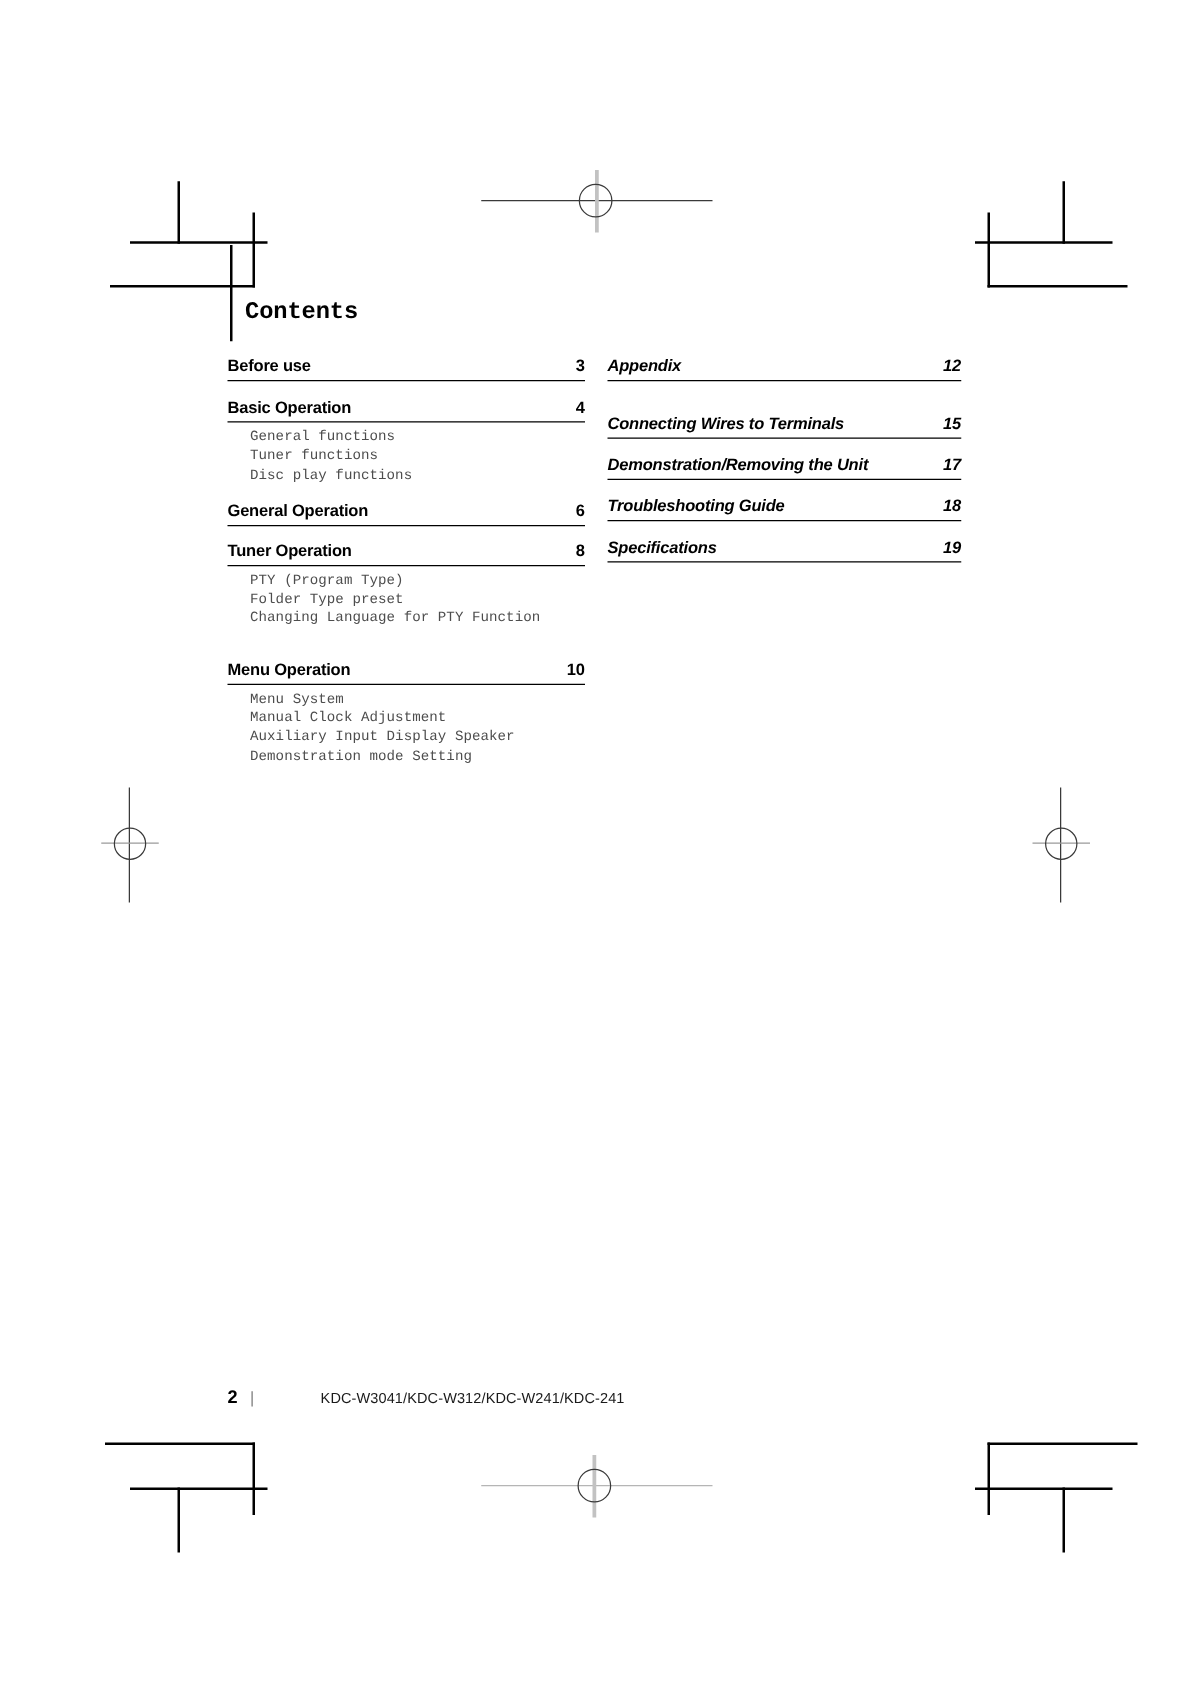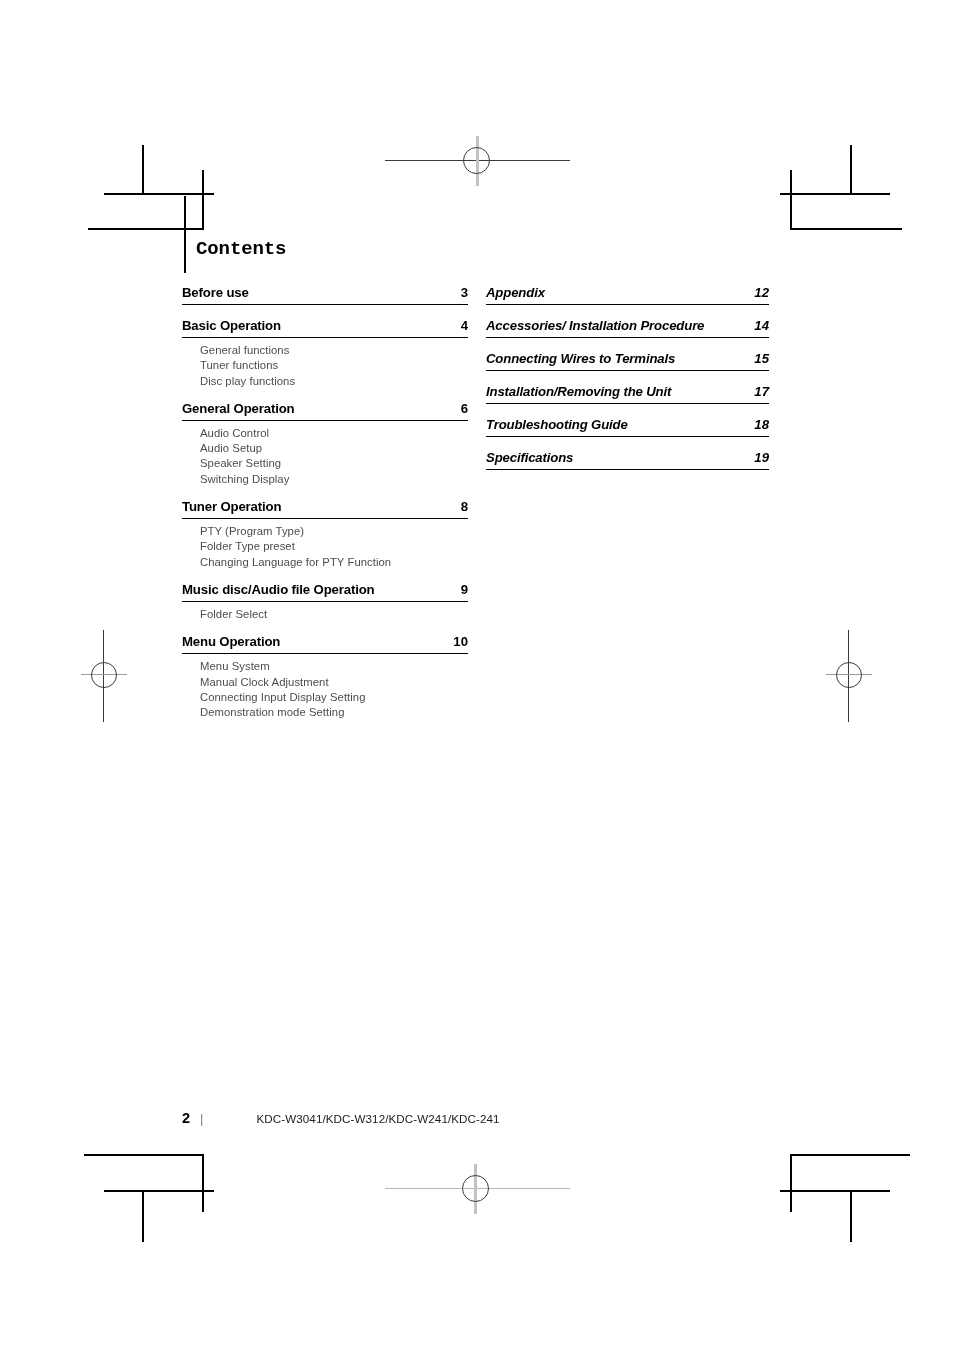--- a/index.html
+++ b/index.html
@@ -106,20 +106,21 @@
     margin: 0;
     padding: 5px 0 0 18px;
     list-style: none;
   }
   .subitem {
     font-size: 11.3px;
     color: #4d4d4d;
     line-height: 15.3px;
     letter-spacing: 0.05px;
     white-space: nowrap;
+    font-family: Liberation Mono, monospace;
   }
   .entry-gap      { height: 13px; }
   .entry-gap-sub  { height: 12px; }
 
   
   .footer {
     position: absolute;
     left: 182px;
     top: 1110px;
     display: flex;
@@ -221,88 +222,67 @@
             <li class="subitem">Tuner functions</li>
             <li class="subitem">Disc play functions</li>
           </ul>
         </div>
         <div class="entry-gap-sub"></div>
         <div class="toc-entry">
           <div class="entry-head">
             <span class="entry-title">General Operation</span>
             <span class="entry-page">6</span>
           </div>
-          <ul class="subitems">
-            <li class="subitem">Audio Control</li>
-            <li class="subitem">Audio Setup</li>
-            <li class="subitem">Speaker Setting</li>
-            <li class="subitem">Switching Display</li>
-          </ul>
         </div>
         <div class="entry-gap-sub"></div>
         <div class="toc-entry">
           <div class="entry-head">
             <span class="entry-title">Tuner Operation</span>
             <span class="entry-page">8</span>
           </div>
           <ul class="subitems">
             <li class="subitem">PTY (Program Type)</li>
             <li class="subitem">Folder Type preset</li>
             <li class="subitem">Changing Language for PTY Function</li>
           </ul>
         </div>
         <div class="entry-gap-sub"></div>
-        <div class="toc-entry">
-          <div class="entry-head">
-            <span class="entry-title">Music disc/Audio file Operation</span>
-            <span class="entry-page">9</span>
-          </div>
-          <ul class="subitems">
-            <li class="subitem">Folder Select</li>
-          </ul>
-        </div>
         <div class="entry-gap-sub"></div>
         <div class="toc-entry">
           <div class="entry-head">
             <span class="entry-title">Menu Operation</span>
             <span class="entry-page">10</span>
           </div>
           <ul class="subitems">
             <li class="subitem">Menu System</li>
             <li class="subitem">Manual Clock Adjustment</li>
-            <li class="subitem">Connecting Input Display Setting</li>
+            <li class="subitem">Auxiliary Input Display Speaker</li>
             <li class="subitem">Demonstration mode Setting</li>
           </ul>
         </div>
       </div>
     <div class="col col-right" id="col-right">
         <div class="toc-entry">
           <div class="entry-head">
             <span class="entry-title">Appendix</span>
             <span class="entry-page">12</span>
           </div>
         </div>
         <div class="entry-gap"></div>
-        <div class="toc-entry">
-          <div class="entry-head">
-            <span class="entry-title">Accessories/ Installation Procedure</span>
-            <span class="entry-page">14</span>
-          </div>
-        </div>
         <div class="entry-gap"></div>
         <div class="toc-entry">
           <div class="entry-head">
             <span class="entry-title">Connecting Wires to Terminals</span>
             <span class="entry-page">15</span>
           </div>
         </div>
         <div class="entry-gap"></div>
         <div class="toc-entry">
           <div class="entry-head">
-            <span class="entry-title">Installation/Removing the Unit</span>
+            <span class="entry-title">Demonstration/Removing the Unit</span>
             <span class="entry-page">17</span>
           </div>
         </div>
         <div class="entry-gap"></div>
         <div class="toc-entry">
           <div class="entry-head">
             <span class="entry-title">Troubleshooting Guide</span>
             <span class="entry-page">18</span>
           </div>
         </div>

